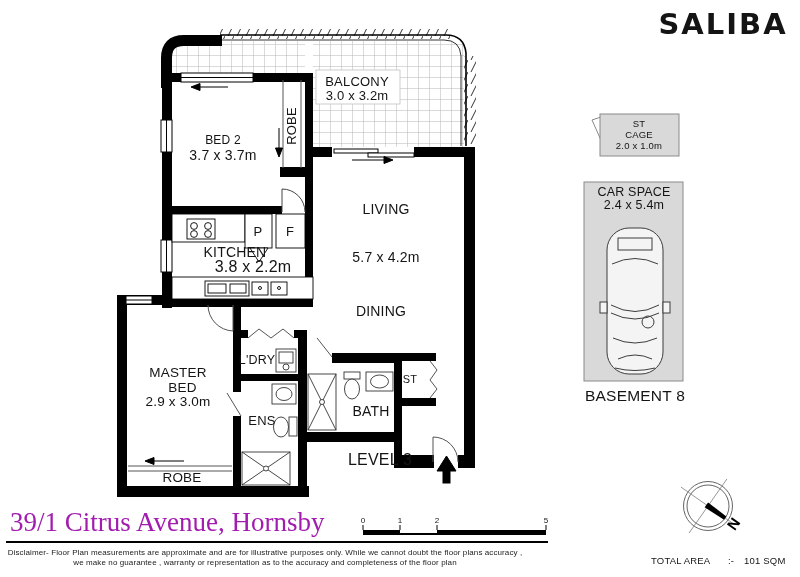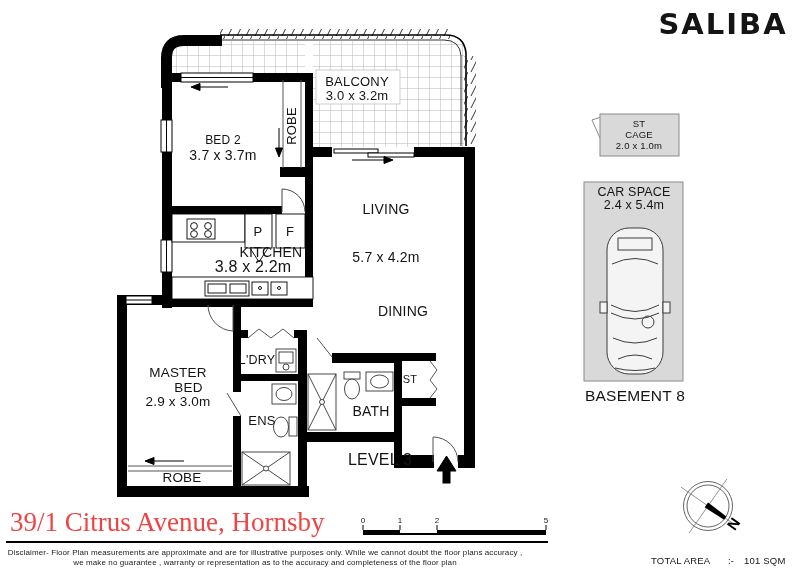--- a/index.html
+++ b/index.html
@@ -5,21 +5,21 @@
   html,body{margin:0;padding:0;background:#fff;}
   .canvas{position:relative;width:800px;height:577px;background:#ffffff;overflow:hidden;
           font-family:"Liberation Sans",sans-serif;color:#111;}
   .canvas svg{position:absolute;left:0;top:0;}
   .lbl{position:absolute;transform:translate(-50%,-50%);white-space:nowrap;text-align:center;
        font-size:13px;color:#141414;line-height:1.1;letter-spacing:.2px;}
   .lbl.rot{transform:translate(-50%,-50%) rotate(-90deg);}
   .lbl.left{transform:translate(0,-50%);text-align:center;}
   .logo{font-weight:bold;font-size:29px;letter-spacing:2px;font-family:"DejaVu Sans","Liberation Sans",sans-serif;}
   .address{position:absolute;left:10px;top:507px;font-family:"Liberation Serif",serif;
-           font-size:27px;color:#ef4444;white-space:nowrap;}
+           font-size:27px;color:#a21caf;white-space:nowrap;}
   .disc{font-size:8px;color:#222;letter-spacing:.1px;}
   .tiny{font-size:8px;}
 </style>
 </head>
 <body>
 
 <div class="canvas">
 
 <svg width="800" height="577" viewBox="0 0 800 577">
   <defs>
@@ -239,29 +239,29 @@
     </g>
     <rect x="6" y="541" width="542" height="2" fill="#000"></rect>
   </g>
 </svg>
 
 <div class="lbl" style="left:357px;top:82px;">BALCONY</div>
 <div class="lbl" style="left:357px;top:96px;">3.0 x 3.2m</div>
 <div class="lbl" style="left:223px;top:141px;font-size:12px;">BED 2</div>
 <div class="lbl" style="left:223px;top:156px;font-size:14px;">3.7 x 3.7m</div>
 <div class="lbl rot" style="left:292px;top:126px;">ROBE</div>
-<div class="lbl" style="left:235px;top:253px;font-size:14px;margin-left:36px;">KITCHEN</div>
+<div class="lbl" style="left:235px;top:253px;font-size:14px;">KITCHEN</div>
 <div class="lbl" style="left:235px;top:267px;font-size:16px;margin-left:18px;">3.8 x 2.2m</div>
 <div class="lbl" style="left:258px;top:232px;">P</div>
 <div class="lbl" style="left:290px;top:232px;">F</div>
 <div class="lbl" style="left:386px;top:210px;font-size:14px;">LIVING</div>
 <div class="lbl" style="left:386px;top:258px;font-size:14px;">5.7 x 4.2m</div>
-<div class="lbl" style="left:403px;top:312px;font-size:14px;">DINING</div>
+<div class="lbl" style="left:381px;top:312px;font-size:14px;">DINING</div>
 <div class="lbl" style="left:178px;top:373px;font-size:13.5px;">MASTER</div>
-<div class="lbl" style="left:184px;top:388px;font-size:13.5px;padding-left:9px;">BED</div>
+<div class="lbl" style="left:178px;top:388px;font-size:13.5px;padding-left:9px;">BED</div>
 <div class="lbl" style="left:178px;top:402px;font-size:13.5px;">2.9 x 3.0m</div>
 <div class="lbl" style="left:257px;top:361px;font-size:12.5px;">L'DRY</div>
 <div class="lbl" style="left:262px;top:421px;">ENS</div>
 <div class="lbl" style="left:371px;top:412px;font-size:14px;">BATH</div>
 <div class="lbl" style="left:410px;top:379px;font-size:11px;">ST</div>
 <div class="lbl" style="left:182px;top:478px;font-size:13.5px;">ROBE</div>
 <div class="lbl" style="left:380px;top:460px;font-size:16px;">LEVEL 3</div>
 
 <div class="lbl logo" style="left:723px;top:25px;">SALIBA</div>
 

